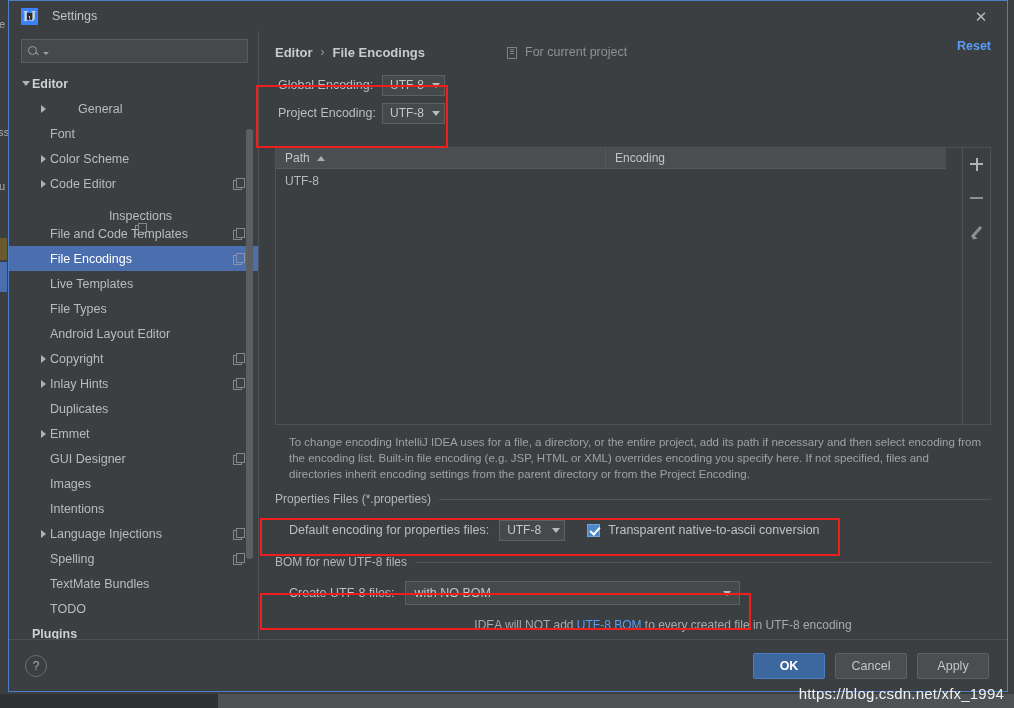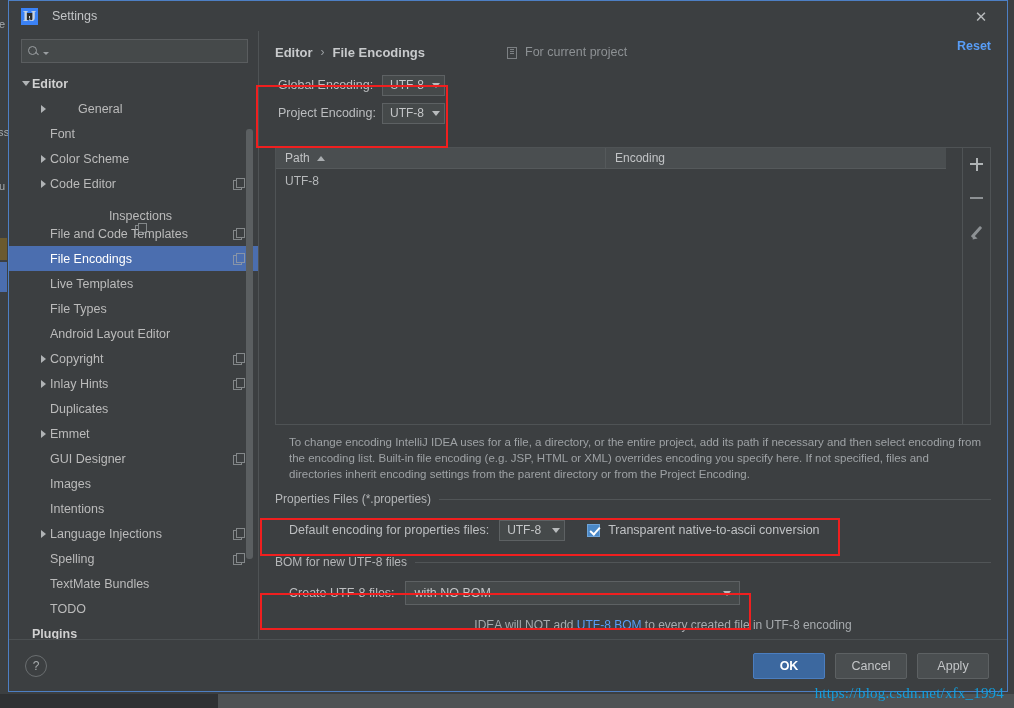--- a/index.html
+++ b/index.html
@@ -565,26 +565,26 @@
     background: #3c689f;
     border-color: #4b7ec0;
     color: #ffffff;
     font-weight: bold;
   }
 
   .watermark {
     position: absolute;
     right: 10px; bottom: 6px;
     font-size: 15px;
-    color: #0ea5e9;
+    color: #ffffff;
     opacity: .92;
     letter-spacing: .2px;
     z-index: 50;
     pointer-events: none;
-    font-family: Liberation Serif, serif;
+    font-family: Liberation Sans, sans-serif;
     margin-top: 16px;
   }
 </style>
 </head>
 <body>
 
 <div id="root">
 
   <div class="backdrop">
     <div class="backdrop-text" style="left:-1px; top:18px;">e</div>

